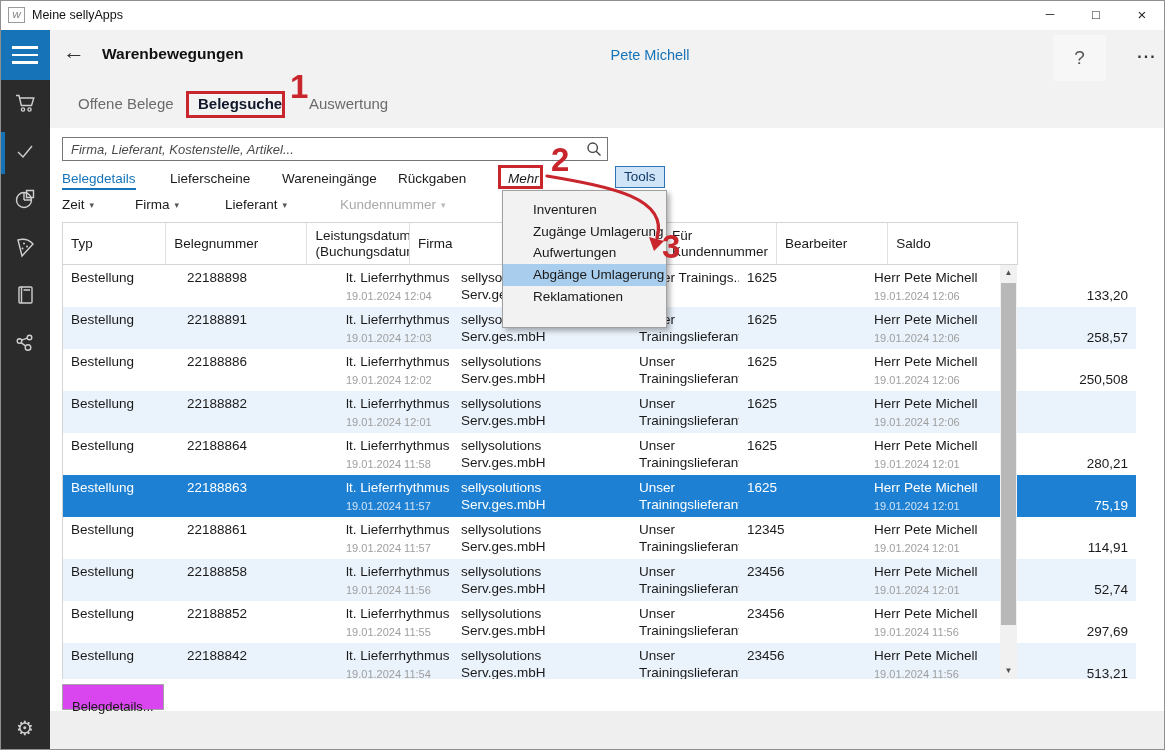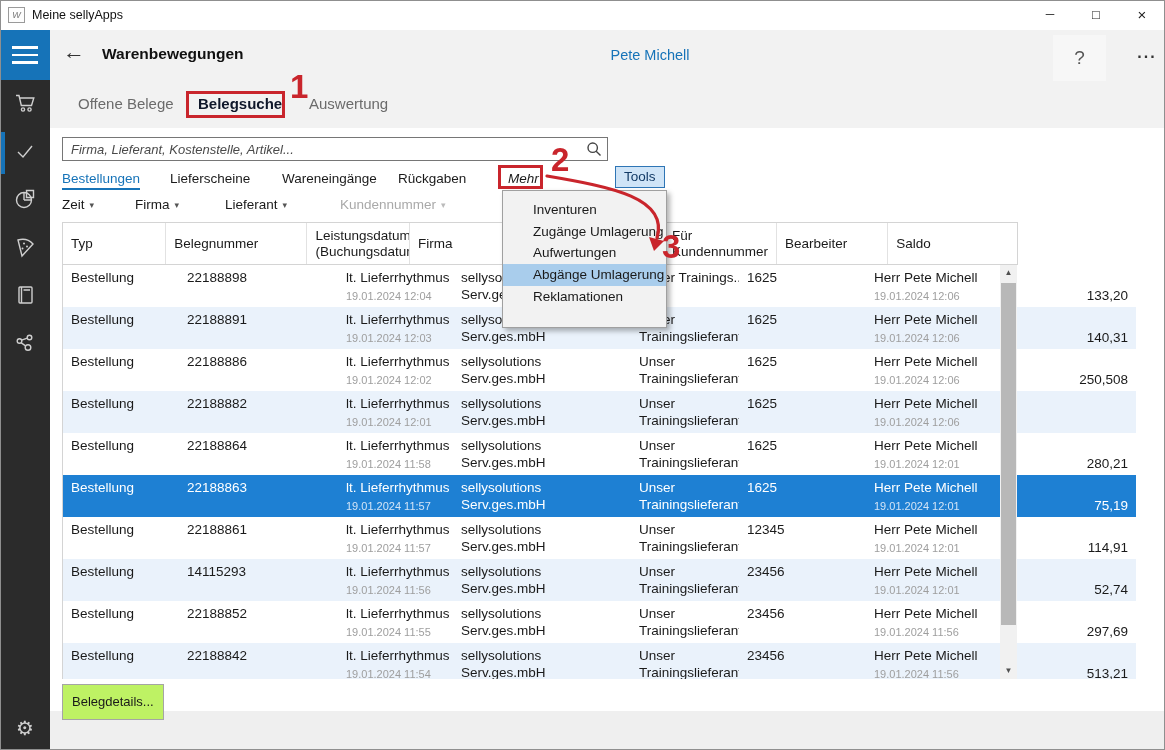--- a/index.html
+++ b/index.html
@@ -78,21 +78,21 @@
   .varrow.up { top:0; } .varrow.down { bottom:0; }
   .vthumb { position:absolute; left:1px; top:18px; width:15px; height:342px; background:#b8b8b8; }
 
   
   .ctxmenu { position:absolute; left:502px; top:190px; width:165px; height:138px; background:#f2f2f2;
              border:1px solid #a0a0a0; box-shadow:3px 3px 5px rgba(0,0,0,0.30); z-index:40; padding-top:8px; }
   .mitem { height:21.7px; line-height:21.7px; padding-left:30px; font-size:13.5px; color:#1a1a1a; white-space:nowrap; }
   .mitem.highlighted { background:var(--hl,#a9cdec); }
 
   
-  .detailsbtn { position:absolute; left:62px; top:684px; height:36px; padding:0 9px; background:#bef264;
+  .detailsbtn { position:absolute; left:62px; top:684px; height:18px; padding:12px 9px; background:#d946ef;
                 border:1px solid #a5a5a5; font-size:13px; line-height:20px; color:#1a1a1a; }
   .footstrip { position:absolute; left:50px; top:711px; width:1115px; height:39px; background:#efefef; }
 
   
   .annbox { position:absolute; border:3px solid var(--red,#c9252c); z-index:50; pointer-events:none; }
   .anndigit { position:absolute; font-size:33px; font-weight:bold; color:var(--red,#c9252c); z-index:55; pointer-events:none; }
   .annarrow { position:absolute; inset:0; z-index:60; pointer-events:none; }
 </style>
 </head>
 <body>
@@ -170,21 +170,21 @@
 </div>
 
 <input class="searchbox" placeholder="Firma, Lieferant, Kostenstelle, Artikel..." style="">
 <span class="searchicon">
   <svg width="16" height="16" viewBox="0 0 16 16">
       <circle cx="6.7" cy="6.7" r="4.7"></circle>
       <path d="M10.2 10.2 L14.5 14.5"></path>
     </svg>
 </span>
 <div id="filterlinks">
-    <div class="flink active" style="left: 62px;">Bestellungen</div>
+    <div class="flink active" style="left: 62px;">Belegdetails</div>
     <div class="flink" style="left: 170px;">Lieferscheine</div>
     <div class="flink" style="left: 282px;">Wareneingänge</div>
     <div class="flink" style="left: 398px;">Rückgaben</div>
     <div class="flink" style="left: 508px; font-style: italic;">Mehr</div>
   </div>
 <div class="toolsbtn">Tools</div>
 <div id="filterdrops">
     <div class="fdrop" style="left: 62px;"><span>Zeit</span><span class="caret">▾</span></div>
     <div class="fdrop" style="left: 135px;"><span>Firma</span><span class="caret">▾</span></div>
     <div class="fdrop" style="left: 225px;"><span>Lieferant</span><span class="caret">▾</span></div>
@@ -252,21 +252,21 @@
           <div class="main">Trainingslieferant</div>
         </div>
         <div class="td" style="width:127px">
           <div class="main">1625</div>
         </div>
         <div class="td" style="width:125px">
           <div class="main">Herr Pete Michell</div>
           <div class="sub">19.01.2024 12:06</div>
         </div>
         <div class="td" style="width:145px">
-          <div class="saldo">140,31</div>
+          <div class="saldo">258,57</div>
         </div>
       </div>
       <div class="trow">
         <div class="td" style="width:116px">
           <div class="main">Bestellung</div>
         </div>
         <div class="td" style="width:159px">
           <div class="main">22188886</div>
         </div>
         <div class="td" style="width:115px">
@@ -407,21 +407,21 @@
         </div>
         <div class="td" style="width:145px">
           <div class="saldo">114,91</div>
         </div>
       </div>
       <div class="trow">
         <div class="td" style="width:116px">
           <div class="main">Bestellung</div>
         </div>
         <div class="td" style="width:159px">
-          <div class="main">14115293</div>
+          <div class="main">22188858</div>
         </div>
         <div class="td" style="width:115px">
           <div class="main">lt. Lieferrhythmus</div>
           <div class="sub">19.01.2024 11:56</div>
         </div>
         <div class="td" style="width:178px">
           <div class="main">sellysolutions</div>
           <div class="main">Serv.ges.mbH</div>
         </div>
         <div class="td" style="width:108px">

